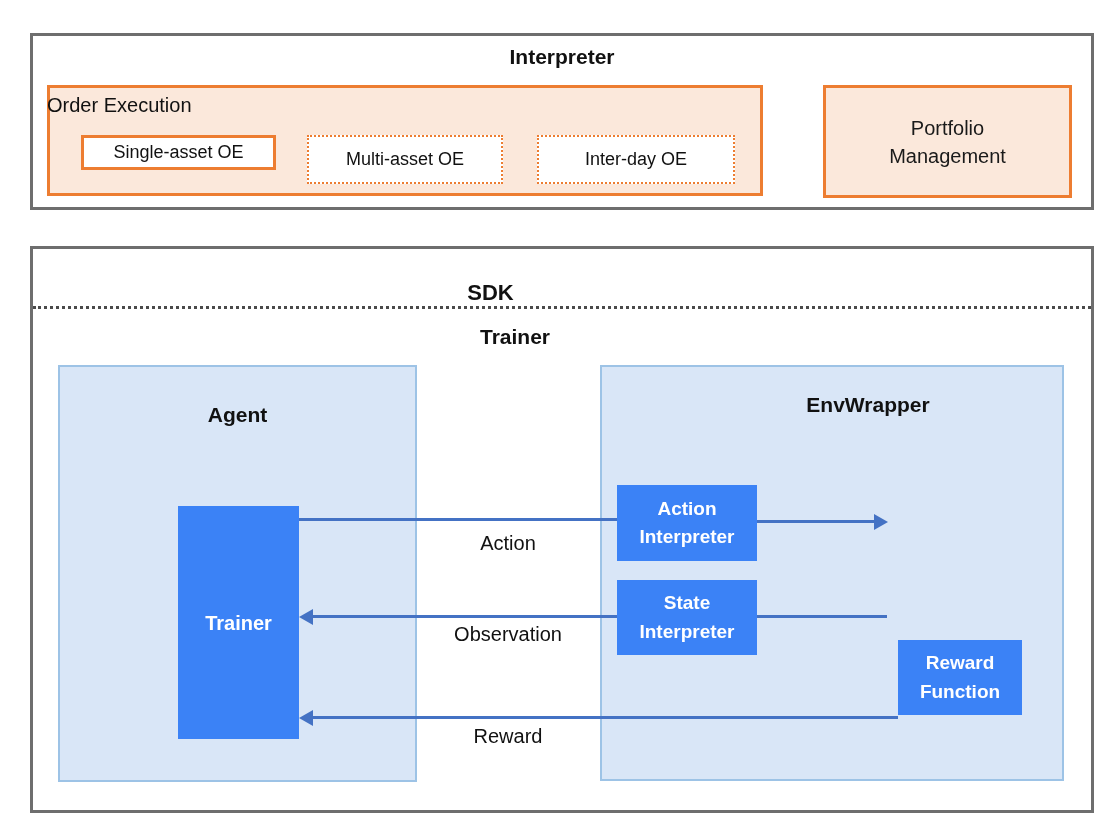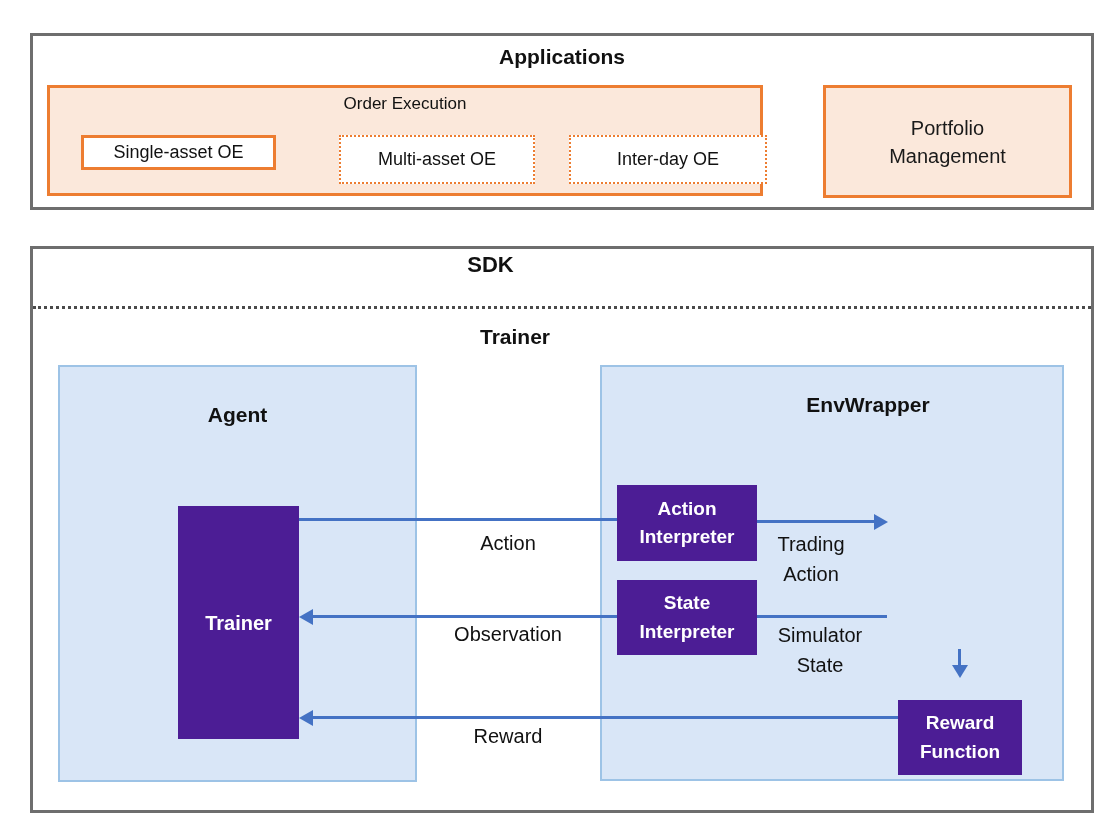--- a/index.html
+++ b/index.html
@@ -9,56 +9,56 @@
     overflow:hidden;
   }
   .abs{position:absolute;box-sizing:border-box;}
 
   
   .outer-box{border:3px solid #6e6e6e;background:#ffffff;}
   .section-title{font-weight:bold;font-size:21px;text-align:center;color:#111;}
 
   
   .oe-group{background:#fbe8db;border:3px solid #ed7d31;}
-  .oe-title{font-size:17px;text-align:center;color:#111;}
+  .oe-title{font-size:20px;color:#111;}
   .oe-item{
     background:#ffffff;display:flex;align-items:center;justify-content:center;
     font-size:18px;color:#111;text-align:center;
   }
   .oe-solid{border:3px solid #ed7d31;}
-  .oe-dotted{border:2px dotted #ed7d31;margin-left:32px;}
+  .oe-dotted{border:2px dotted #ed7d31;}
   .pm-box{
     background:#fbe8db;border:3px solid #ed7d31;display:flex;align-items:center;justify-content:center;
   }
   .pm-box span{display:block;width:170px;text-align:center;font-size:20px;line-height:1.4;}
 
   
   .sdk-divider{border-top:3px dotted #4a4a4a;height:0;}
   .panel{background:#d9e6f7;border:2px solid #9dc3e6;}
   .panel-title{font-weight:bold;font-size:21px;text-align:center;color:#111;}
   .bluebox{
-    background:#4c1d95;color:#ffffff;font-weight:bold;
+    background:#3b82f6;color:#ffffff;font-weight:bold;
     display:flex;align-items:center;justify-content:center;text-align:center;
   }
   .bluebox span{display:block;line-height:1.5;}
   .line{background:#4472c4;height:3px;}
   .vline{background:#4472c4;width:3px;}
   .arrow-left{width:0;height:0;border-top:8px solid transparent;border-bottom:8px solid transparent;border-right:14px solid #4472c4;}
   .arrow-right{width:0;height:0;border-top:8px solid transparent;border-bottom:8px solid transparent;border-left:14px solid #4472c4;}
   .arrow-down{width:0;height:0;border-left:8px solid transparent;border-right:8px solid transparent;border-top:13px solid #4472c4;}
   .flow-label{font-size:20px;color:#111;text-align:center;line-height:1.5;}
 </style>
 </head>
 <body>
 
 <div class="stage">
 
   <div class="abs outer-box" style="left:30px;top:33px;width:1064px;height:177px;"></div>
 
-  <div class="abs section-title" style="left:30px;top:45px;width:1064px;">Applications</div>
+  <div class="abs section-title" style="left:30px;top:45px;width:1064px;">Interpreter</div>
 
   <div class="abs oe-group" style="left:47px;top:85px;width:716px;height:111px;"></div>
 
   <div class="abs oe-title" style="left:47px;top:94px;width:716px;">Order Execution</div>
 
   <div class="abs oe-item oe-solid" style="left:81px;top:135px;width:195px;height:35px;">
     <span>Single-asset OE</span>
   </div>
 
   <div class="abs oe-item oe-dotted" style="left:307px;top:135px;width:196px;height:49px;">
@@ -68,21 +68,21 @@
   <div class="abs oe-item oe-dotted" style="left:537px;top:135px;width:198px;height:49px;">
     <span>Inter-day OE</span>
   </div>
 
   <div class="abs pm-box" style="left:823px;top:85px;width:249px;height:113px;">
     <span>Portfolio Management</span>
   </div>
 
   <div class="abs outer-box" style="left:30px;top:246px;width:1064px;height:567px;"></div>
 
-  <div class="abs section-title" style="left:30px;top:252px;width:880px;font-size:22px;padding-left:41px;">SDK</div>
+  <div class="abs section-title" style="left:30px;top:280px;width:880px;font-size:22px;padding-left:41px;">SDK</div>
 
   <div class="abs sdk-divider" style="left:33px;top:306px;width:1058px;"></div>
 
   <div class="abs section-title" style="left:30px;top:325px;width:970px;">Trainer</div>
 
   <div class="abs panel" style="left:58px;top:365px;width:359px;height:417px;"></div>
   <div class="abs panel-title" style="left:58px;top:403px;width:359px;">Agent</div>
 
   <div class="abs panel" style="left:600px;top:365px;width:464px;height:416px;"></div>
   <div class="abs panel-title" style="left:600px;top:393px;width:536px;">EnvWrapper</div>
@@ -109,27 +109,25 @@
 
   <div class="abs bluebox" style="left:617px;top:485px;width:140px;height:76px;font-size:19px;">
     <span style="width:120px;">Action Interpreter</span>
   </div>
 
   <div class="abs bluebox" style="left:617px;top:580px;width:140px;height:75px;font-size:19px;">
     <span style="width:120px;">State Interpreter</span>
   </div>
 
 
-  <div class="abs bluebox" style="left:898px;top:700px;width:124px;height:75px;font-size:19px;">
+  <div class="abs bluebox" style="left:898px;top:640px;width:124px;height:75px;font-size:19px;">
     <span style="width:100px;">Reward Function</span>
   </div>
 
   <div class="abs flow-label" style="left:408px;top:528px;width:200px;">Action</div>
 
   <div class="abs flow-label" style="left:408px;top:619px;width:200px;">Observation</div>
 
   <div class="abs flow-label" style="left:408px;top:721px;width:200px;">Reward</div>
 
-  <div class="abs flow-label" style="left:761px;top:529px;width:100px;">Trading Action</div>
 
-  <div class="abs flow-label" style="left:758px;top:620px;width:124px;">Simulator State</div>
 
 </div>
 
 </body></html>

